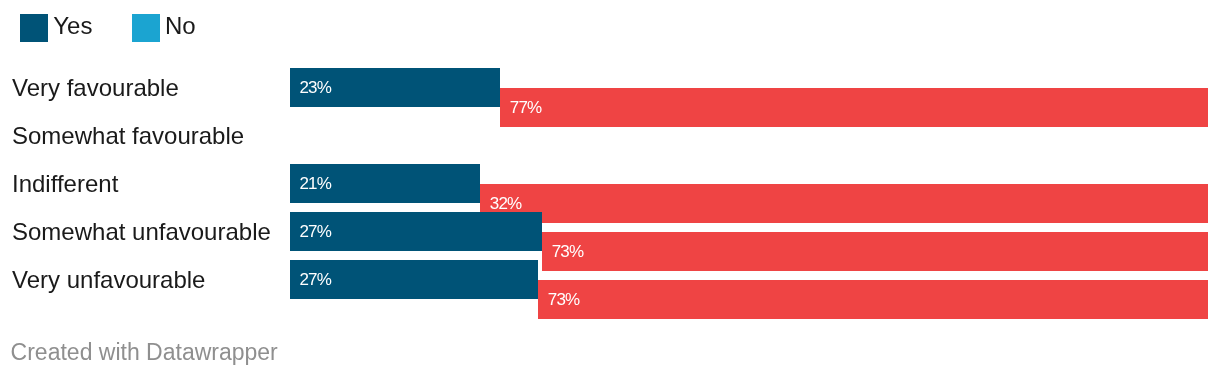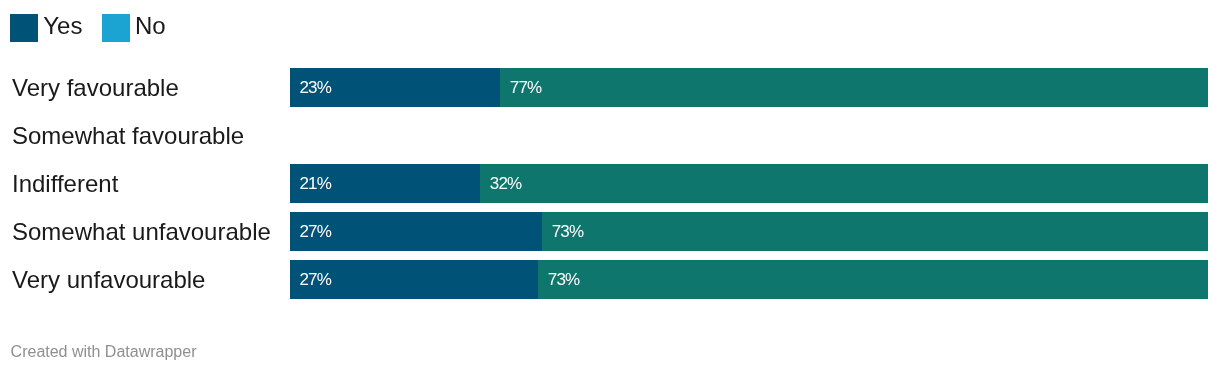--- a/index.html
+++ b/index.html
@@ -5,40 +5,40 @@
   html,body{margin:0;padding:0;}
   body{
     width:1220px;height:378px;background:#ffffff;
     font-family:"Liberation Sans",sans-serif;
     -webkit-font-smoothing:antialiased;
     overflow:hidden;position:relative;
   }
   .chart{position:absolute;left:0;top:0;width:1220px;height:378px;background:#ffffff;}
 
   
-  .legend{position:absolute;left:10px;top:14px;height:28px;display:flex;align-items:center;}
+  .legend{position:absolute;left:20px;top:14px;height:28px;display:flex;align-items:center;gap:20px;}
   .legend-item{display:flex;align-items:flex-start;margin-right:19.2px;}
   .legend-swatch{width:28px;height:28px;flex:none;display:block;}
   .legend-label{font-size:24px;line-height:24px;color:#1a1a1a;margin-left:5.3px;will-change:opacity;
                 white-space:nowrap;display:block;position:relative;top:-0.3px;}
 
   
   .rows{position:absolute;left:0;top:67.8px;width:1068px;}
   .row{position:relative;height:39.7px;margin-bottom:8.3px;}
   .row-label{position:absolute;left:12px;top:0;height:39.7px;line-height:39.7px;will-change:opacity;
              font-size:24px;color:#1a1a1a;white-space:nowrap;}
   .bar{position:absolute;left:289.7px;top:0;width:918.1px;height:39.7px;display:flex;}
   .seg{height:100%;position:relative;overflow:hidden;}
   .seg-yes{background:#005377;}
-  .seg-no{background:#0f766e;}
+  .seg-no{background:#ef4444;margin-top:20px;}
   .seg-label{position:absolute;left:9.7px;top:0;height:39.7px;line-height:39.7px;will-change:opacity;
              font-size:17px;letter-spacing:-0.8px;color:#ffffff;white-space:nowrap;}
 
   
-  .footer{position:absolute;left:10.6px;top:338.6px;will-change:opacity;font-size:16px;line-height:26px;color:#8f8f8f;white-space:nowrap;}
+  .footer{position:absolute;left:10.6px;top:338.6px;will-change:opacity;font-size:23px;line-height:26px;color:#8f8f8f;white-space:nowrap;}
 </style>
 </head>
 <body>
 
 <div class="chart">
 
   <div class="legend">
     <div class="legend-item">
       <span class="legend-swatch" style="background: rgb(0, 83, 119);"></span>
       <span class="legend-label">Yes</span>

